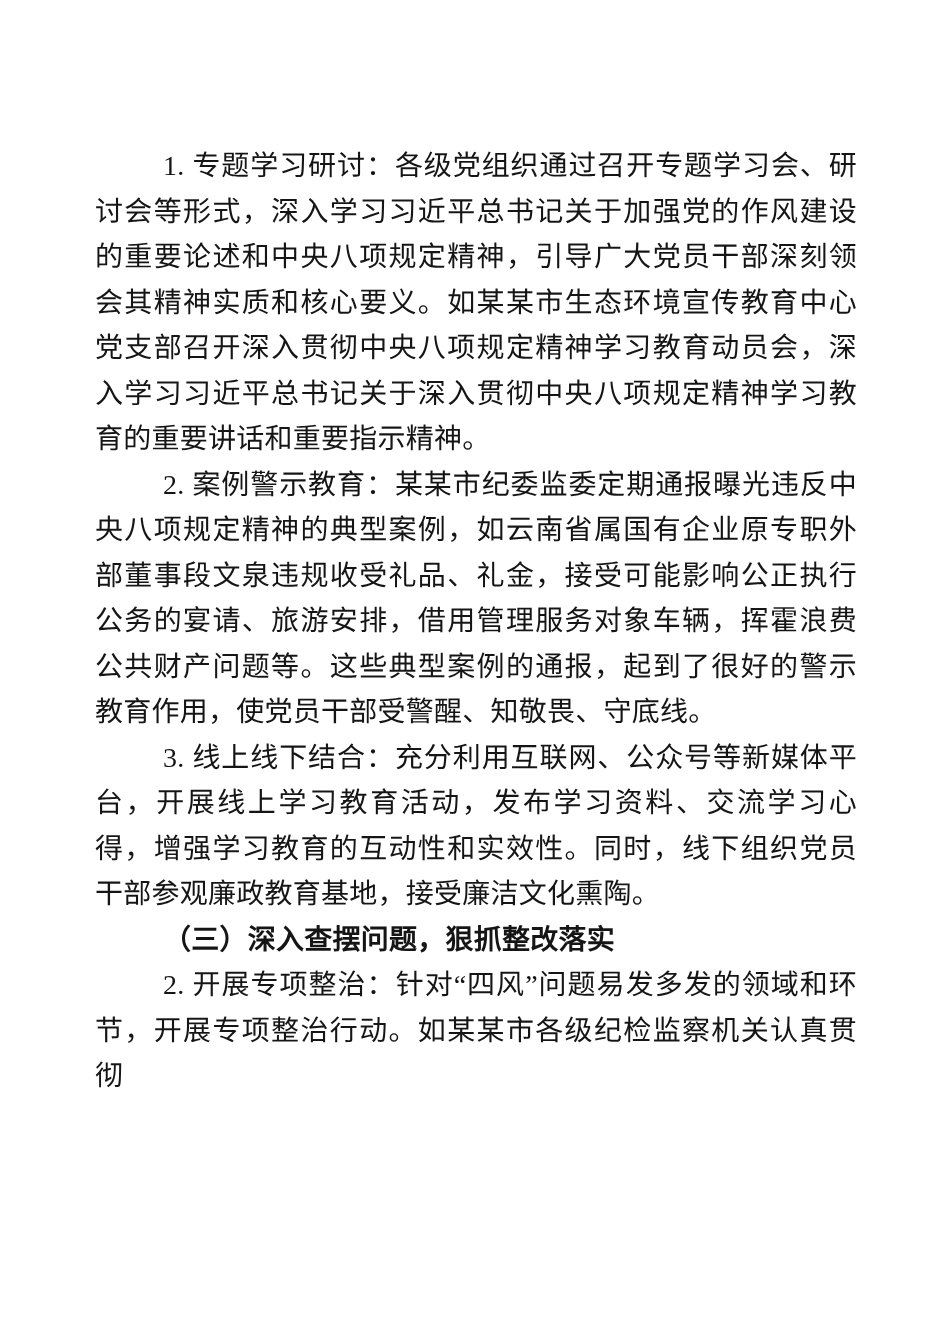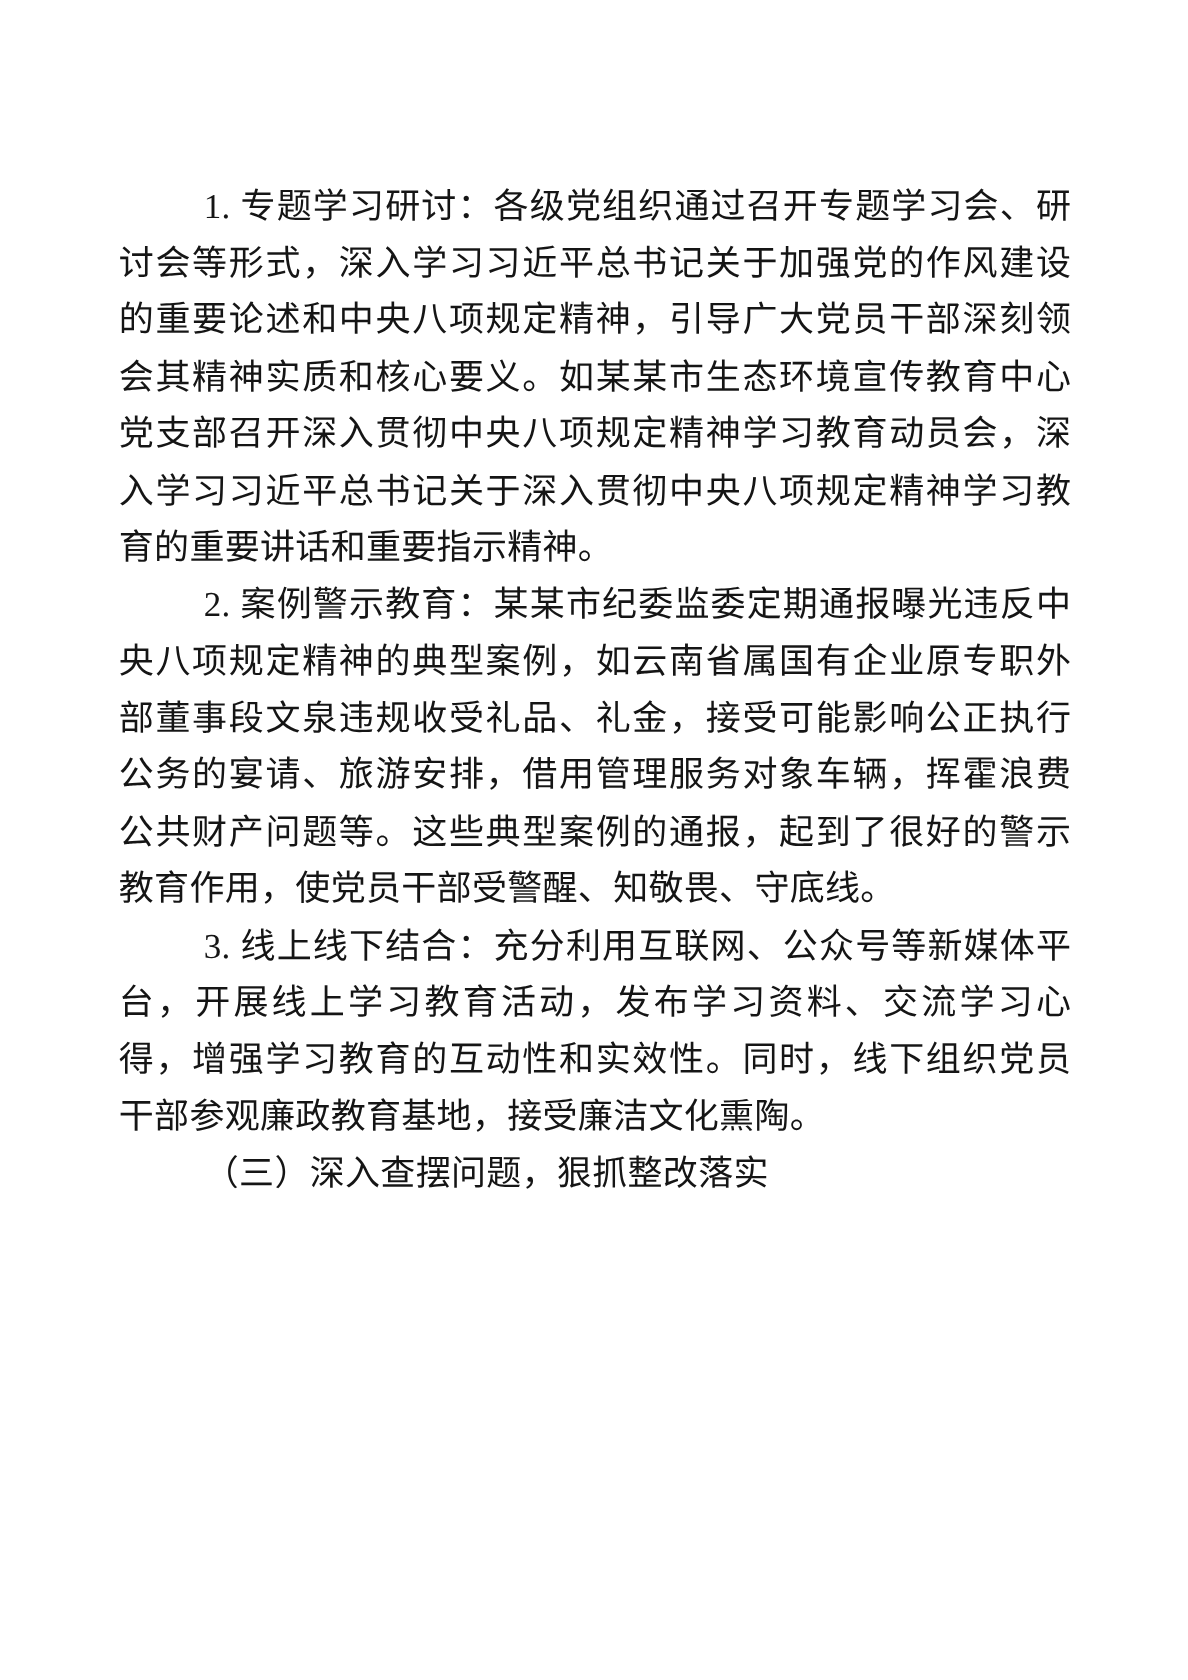--- a/index.html
+++ b/index.html
@@ -27,26 +27,27 @@
     font-size: 28px;
     line-height: 45.5px;
     letter-spacing: 0.25px;
     color: #151515;
     text-align: justify;
     text-justify: inter-character;
     text-indent: 68px;
     font-weight: normal;
   }
   .heading {
-    font-weight: normal;
+    font-weight: bold;
   }
 </style>
 </head>
 <body>
 
 <div class="page">
   <div class="content">
     <p class="para">1. 专题学习研讨：各级党组织通过召开专题学习会、研讨会等形式，深入学习习近平总书记关于加强党的作风建设的重要论述和中央八项规定精神，引导广大党员干部深刻领会其精神实质和核心要义。如某某市生态环境宣传教育中心党支部召开深入贯彻中央八项规定精神学习教育动员会，深入学习习近平总书记关于深入贯彻中央八项规定精神学习教育的重要讲话和重要指示精神。</p>
     <p class="para">2. 案例警示教育：某某市纪委监委定期通报曝光违反中央八项规定精神的典型案例，如云南省属国有企业原专职外部董事段文泉违规收受礼品、礼金，接受可能影响公正执行公务的宴请、旅游安排，借用管理服务对象车辆，挥霍浪费公共财产问题等。这些典型案例的通报，起到了很好的警示教育作用，使党员干部受警醒、知敬畏、守底线。</p>
     <p class="para">3. 线上线下结合：充分利用互联网、公众号等新媒体平台，开展线上学习教育活动，发布学习资料、交流学习心得，增强学习教育的互动性和实效性。同时，线下组织党员干部参观廉政教育基地，接受廉洁文化熏陶。</p>
     <p class="para heading">（三）深入查摆问题，狠抓整改落实</p>
+    <p class="para">2. 开展专项整治：针对“四风”问题易发多发的领域和环节，开展专项整治行动。如某某市各级纪检监察机关认真贯彻</p>
   </div>
 </div>
 
 </body></html>

